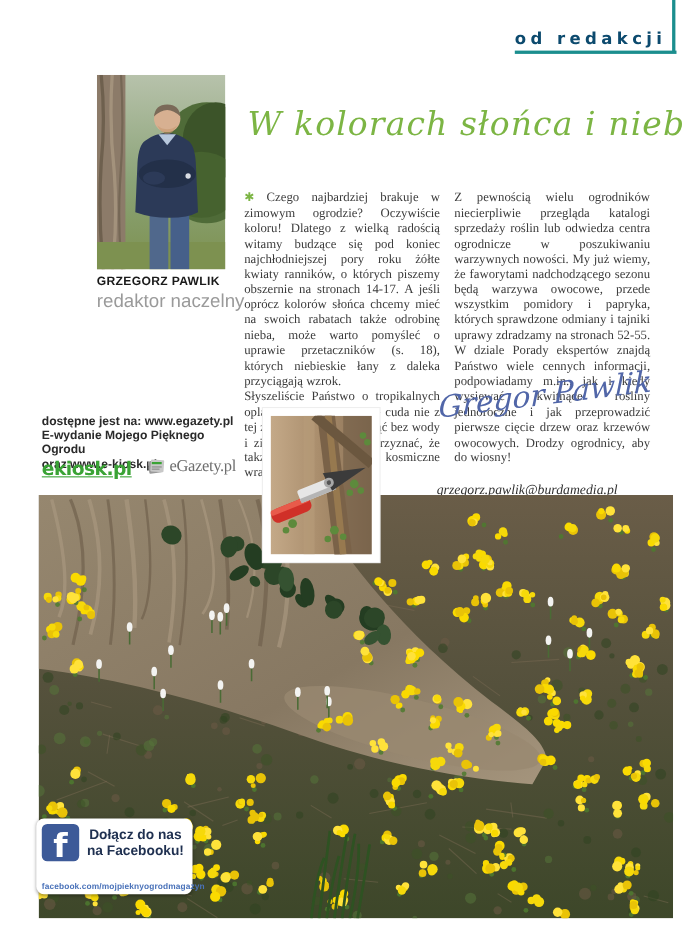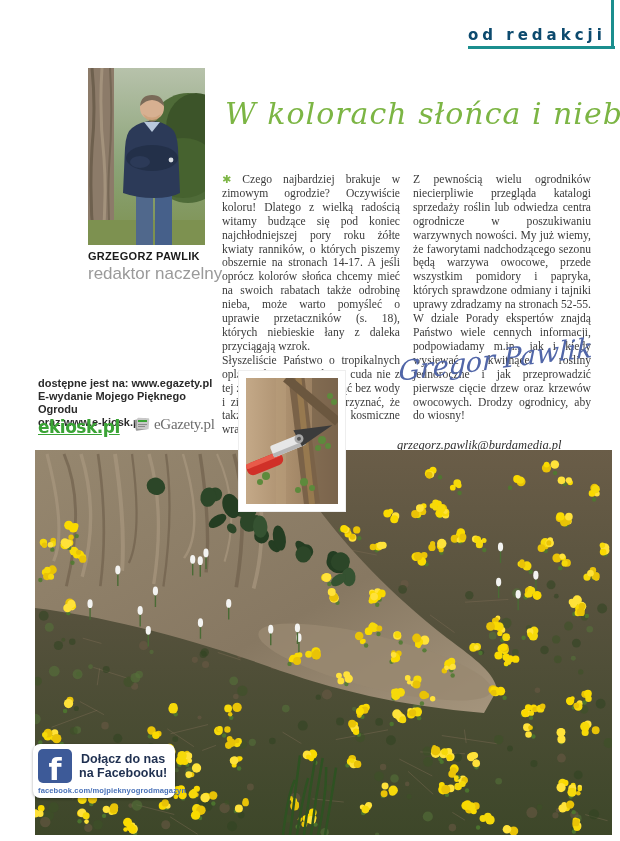--- a/index.html
+++ b/index.html
@@ -53,21 +53,21 @@
 
   
   .fb-badge{position:absolute;left:33px;top:744px;width:142px;background:#fff;
     border-radius:7px;z-index:6;box-shadow:0 1px 3px rgba(0,0,0,.35);padding:5px 5px 3px 5px;box-sizing:border-box;}
   .fb-row{display:flex;align-items:center;gap:7px;}
   .fb-icon{width:34px;height:34px;border-radius:5px;background:#3d5a98;flex:0 0 auto;
     color:#fff;font-family:"DejaVu Sans",sans-serif;font-weight:bold;font-size:30px;
     display:flex;align-items:flex-end;justify-content:center;line-height:26px;overflow:hidden;}
   .fb-text{font-family:"Liberation Sans",sans-serif;font-weight:bold;font-size:12.5px;
     line-height:14px;color:#1f3050;text-align:center;}
-  .fb-url{margin-top:3px;font-size:7.6px;font-weight:bold;color:#4a72b9;letter-spacing:.1px;}
+  .fb-url{margin-top:18px;font-size:7.6px;font-weight:bold;color:#4a72b9;letter-spacing:.1px;}
 </style>
 </head>
 <body>
 
 <div class="page">
 
   <div class="section-label">od redakcji</div>
   <div class="header-rule"></div>
   <div class="header-vrule"></div>
 

